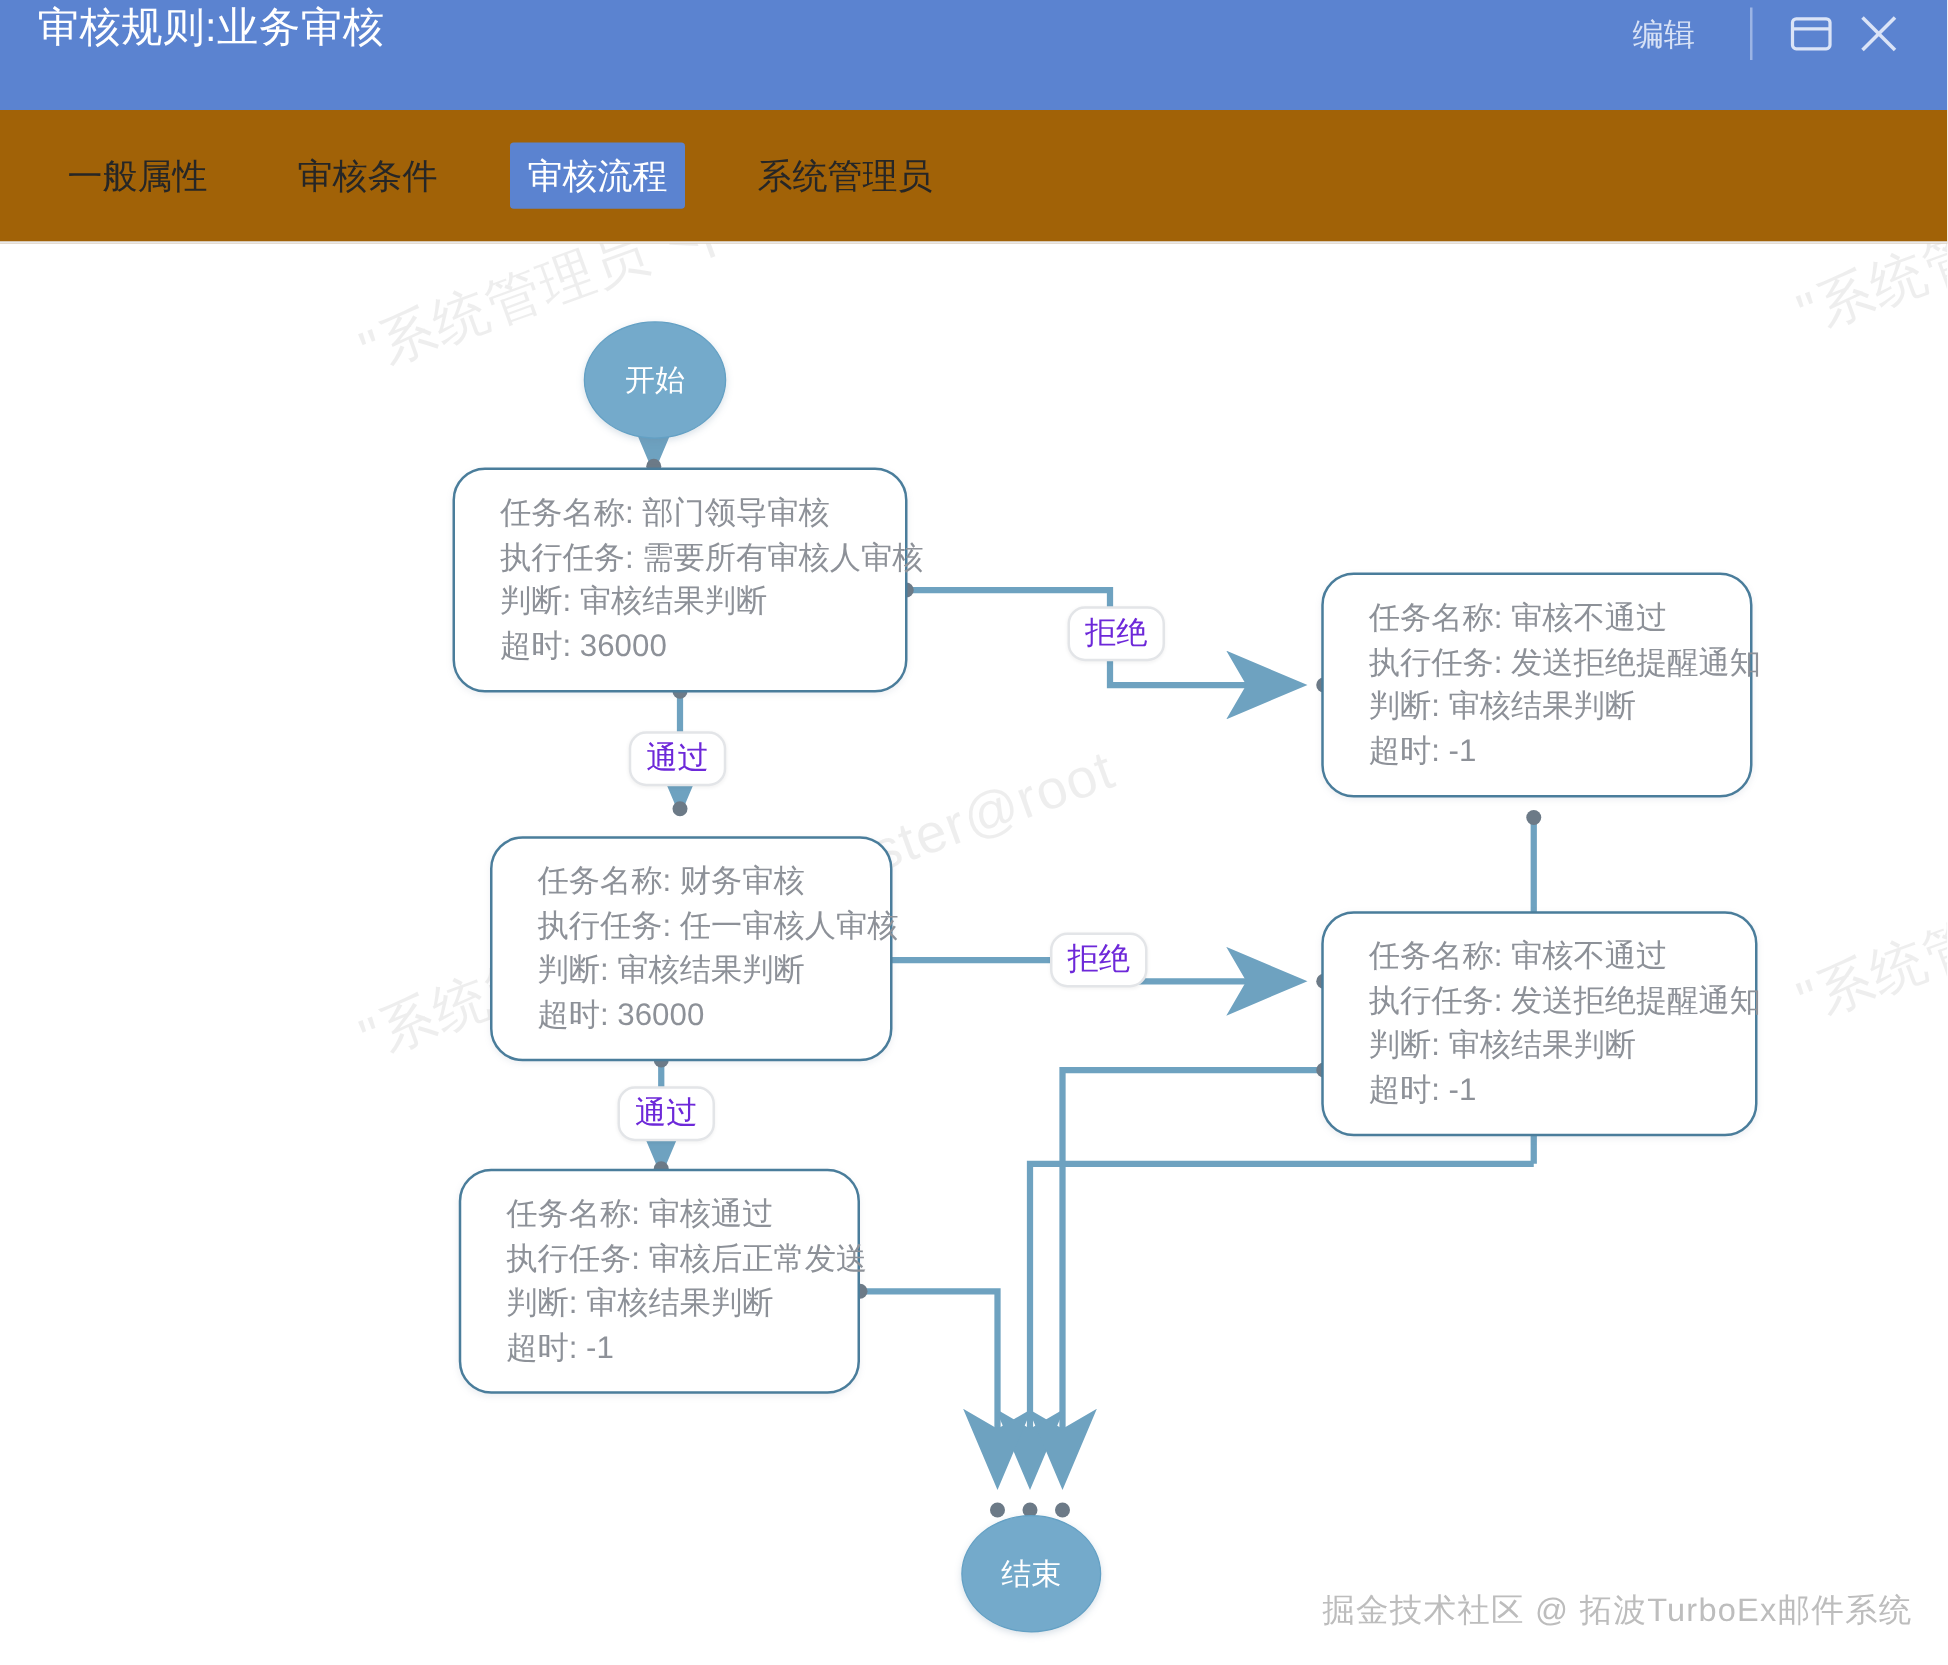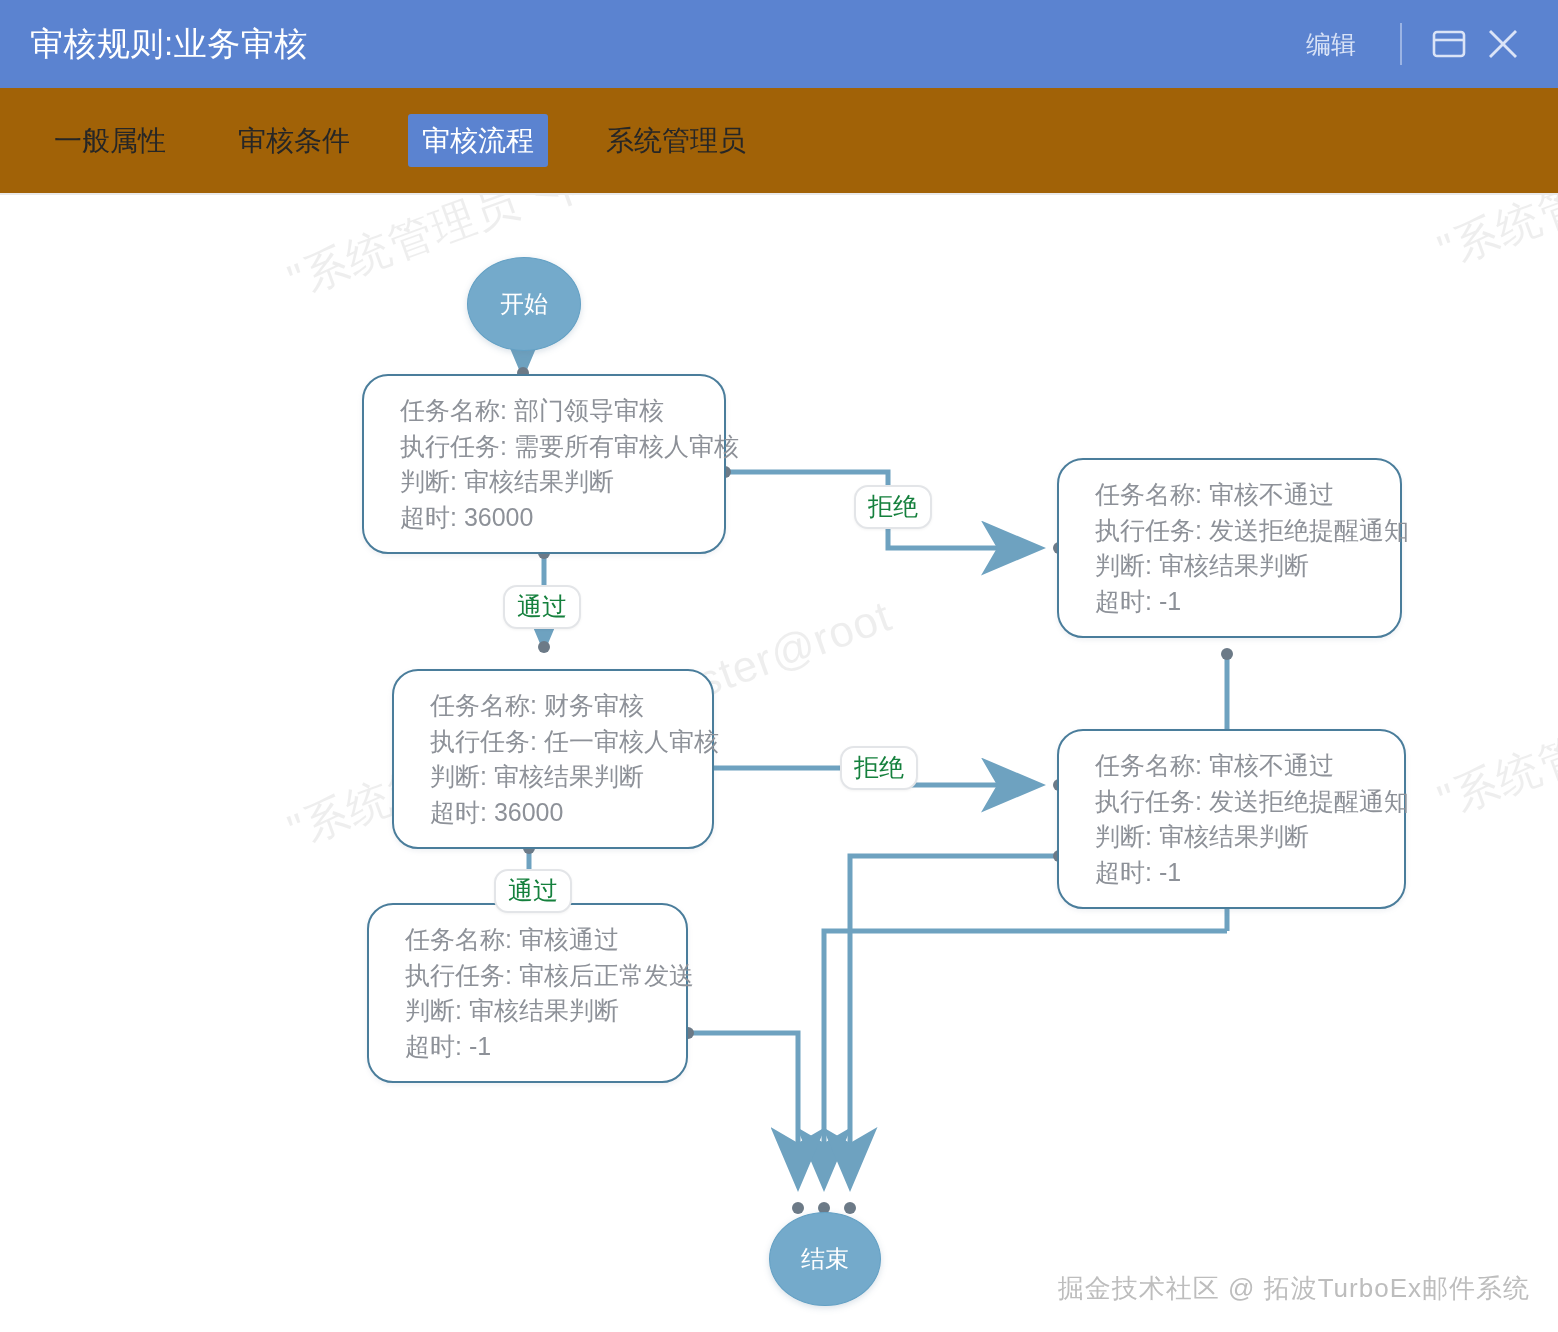--- a/index.html
+++ b/index.html
@@ -20,21 +20,21 @@
   }
 
   
   .titlebar {
     position: absolute;
     left: 0; top: 0;
     width: 1558px;
     height: 88px;
     background: #5b83d0;
     display: flex;
-    align-items: center;
+    align-items: flex-start;
     box-sizing: border-box;
     padding: 0 28px 0 30px;
   }
   .win-title {
     color: #ffffff;
     font-size: 33px;
     letter-spacing: 0.5px;
     white-space: nowrap;
     flex: 0 0 auto;
   }
@@ -165,21 +165,21 @@
     box-shadow: 0 2px 6px rgba(100,130,160,0.25);
     cursor: pointer;
   }
 
   
   .chip {
     position: absolute;
     background: #ffffff;
     border: 2px solid #e3e5e8;
     border-radius: 14px;
-    color: #15803d;
+    color: #6d28d9;
     font-size: 25px;
     padding: 4px 12px 6px;
     line-height: 1.2;
     white-space: nowrap;
     cursor: pointer;
     box-shadow: 0 1px 3px rgba(0,0,0,0.05);
   }
 
   
   .footer-wm {
@@ -293,21 +293,21 @@
       <div class="line">超时: 36000</div>
     </div>
 
     <div class="node" style="left:392px; top:474px; width:322px; height:180px;">
       <div class="line">任务名称: 财务审核</div>
       <div class="line">执行任务: 任一审核人审核</div>
       <div class="line">判断: 审核结果判断</div>
       <div class="line">超时: 36000</div>
     </div>
 
-    <div class="node" style="left:367px; top:708px; width:321px; height:180px;">
+    <div class="node" style="left:367px; top:740px; width:321px; height:180px;">
       <div class="line">任务名称: 审核通过</div>
       <div class="line">执行任务: 审核后正常发送</div>
       <div class="line">判断: 审核结果判断</div>
       <div class="line">超时: -1</div>
     </div>
 
     <div class="node" style="left:1057px; top:263px; width:345px; height:180px;">
       <div class="line">任务名称: 审核不通过</div>
       <div class="line">执行任务: 发送拒绝提醒通知</div>
       <div class="line">判断: 审核结果判断</div>

